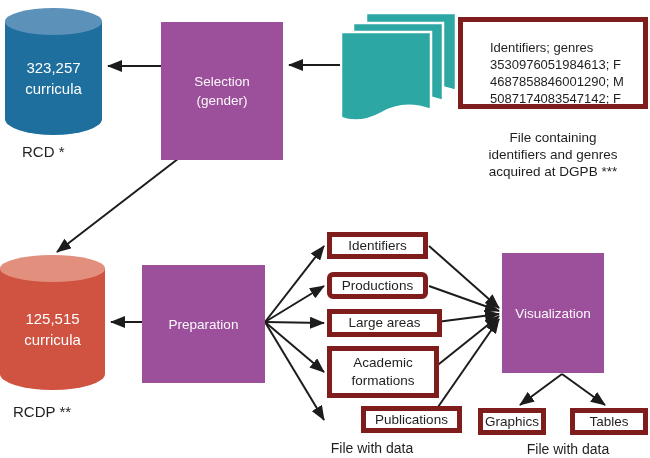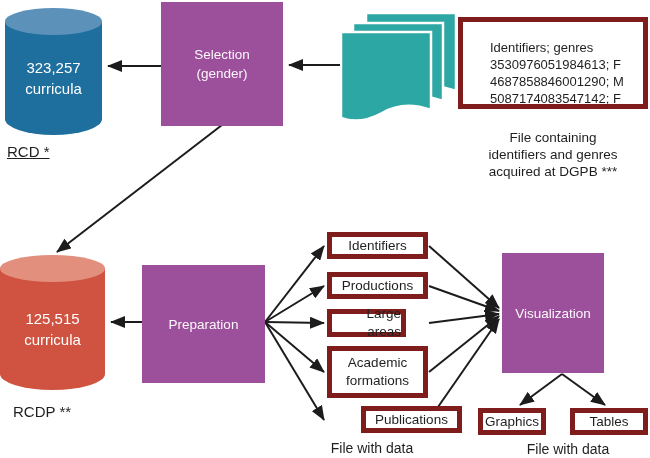--- a/index.html
+++ b/index.html
@@ -127,23 +127,23 @@
       <line x1="562" y1="374" x2="605" y2="405" marker-end="url(#ah)"></line>
     </g>
   </svg>
 
   <div class="cylinder" id="rcd-cylinder" style="left:5px; top:8px; width:97px; height:127px;">
     <div class="cyl-body"></div>
     <div class="cyl-top"></div>
     <div class="cyl-label">323,257
 curricula</div>
   </div>
-  <div class="caption" style="left:7px; top:143px;text-decoration:underline;">RCD *</div>
-
-  <div class="pbox" style="left:161px; top:2px; width:122px; height:124px;">
+  <div class="caption" style="left:22px; top:143px;">RCD *</div>
+
+  <div class="pbox" style="left:161px; top:22px; width:122px; height:138px;">
     <span>Selection
 (gender)</span>
   </div>
 
   <svg id="documents" width="118" height="114" viewBox="0 0 118 114" style="left:340px; top:12px;">
     <g>
       <path transform="translate(26,1)" d="M0 0 H90 V78 Q63 68 41 81 Q19 93 0 86 Z"></path>
       <path transform="translate(13,11)" d="M0 0 H90 V78 Q63 68 41 81 Q19 93 0 86 Z"></path>
       <path transform="translate(1,20)" d="M0 0 H90 V78 Q63 68 41 81 Q19 93 0 86 Z"></path>
     </g>
@@ -167,27 +167,27 @@
   </div>
   <div class="caption" style="left:13px; top:403px;">RCDP **</div>
 
   <div class="pbox" style="left:142px; top:265px; width:123px; height:118px;">
     <span>Preparation</span>
   </div>
 
   <div class="wbox" style="left:327px; top:232px; width:101px; height:27px;">
     <span>Identifiers</span>
   </div>
-  <div class="wbox" style="left:327px; top:272px; width:101px; height:27px;">
+  <div class="wbox" style="left:327px; top:272px; width:101px; height:27px;border-radius:6px;">
     <span>Productions</span>
   </div>
-  <div class="wbox" style="left:327px; top:309px; width:79px; height:28px;text-align:right;">
+  <div class="wbox" style="left:327px; top:309px; width:115px; height:28px;text-align:right;">
     <span>Large areas</span>
   </div>
-  <div class="wbox" style="left:327px; top:346px; width:101px; height:52px;">
+  <div class="wbox" style="left:327px; top:346px; width:112px; height:52px;">
     <span>Academic
 formations</span>
   </div>
   <div class="wbox" style="left:327px; top:406px; width:101px; height:27px;margin-left:34px;">
     <span>Publications</span>
   </div>
   <div class="center-caption" style="left:317px; top:440px; width:110px; font-size:14px;">File with data</div>
 
   <div class="pbox" style="left:502px; top:253px; width:102px; height:120px;">
     <span>Visualization</span>

